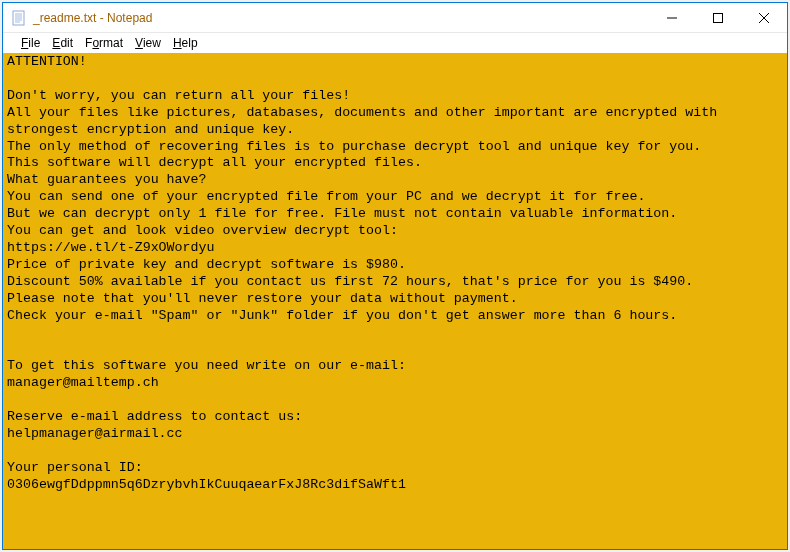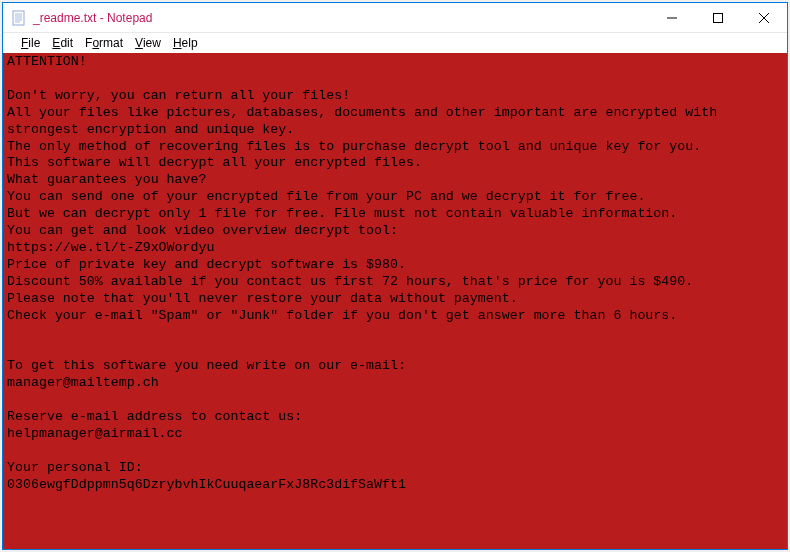--- a/index.html
+++ b/index.html
@@ -38,21 +38,21 @@
       display: inline-flex;
       align-items: center;
       justify-content: center;
     }
     .titlebar-icon svg {
       width: 16px;
       height: 16px;
     }
     .title-text {
       font-size: 12px;
-      color: #be185d;
+      color: #a16207;
       flex: 1;
     }
     .window-controls {
       display: flex;
       height: 100%;
     }
     .win-btn {
       width: 46px;
       height: 100%;
       display: flex;
@@ -83,21 +83,21 @@
     .content-area {
       flex: 1;
       padding: 1px 4px 4px 4px;
       font-family: Consolas, "Courier New", monospace;
       font-size: 13.3px;
       line-height: 16.9px;
       color: #000;
       white-space: pre-wrap;
       word-wrap: break-word;
       overflow: auto;
-      background: #b91c1c;
+      background: #eab308;
     }
   </style>
 </head>
 <body>
 
 <div class="window">
   <div class="titlebar">
     <span class="titlebar-icon">
       <svg viewBox="0 0 16 16">
         <rect x="2" y="1" width="11" height="14" fill="#fff" stroke="#8faad9" stroke-width="1"></rect>

